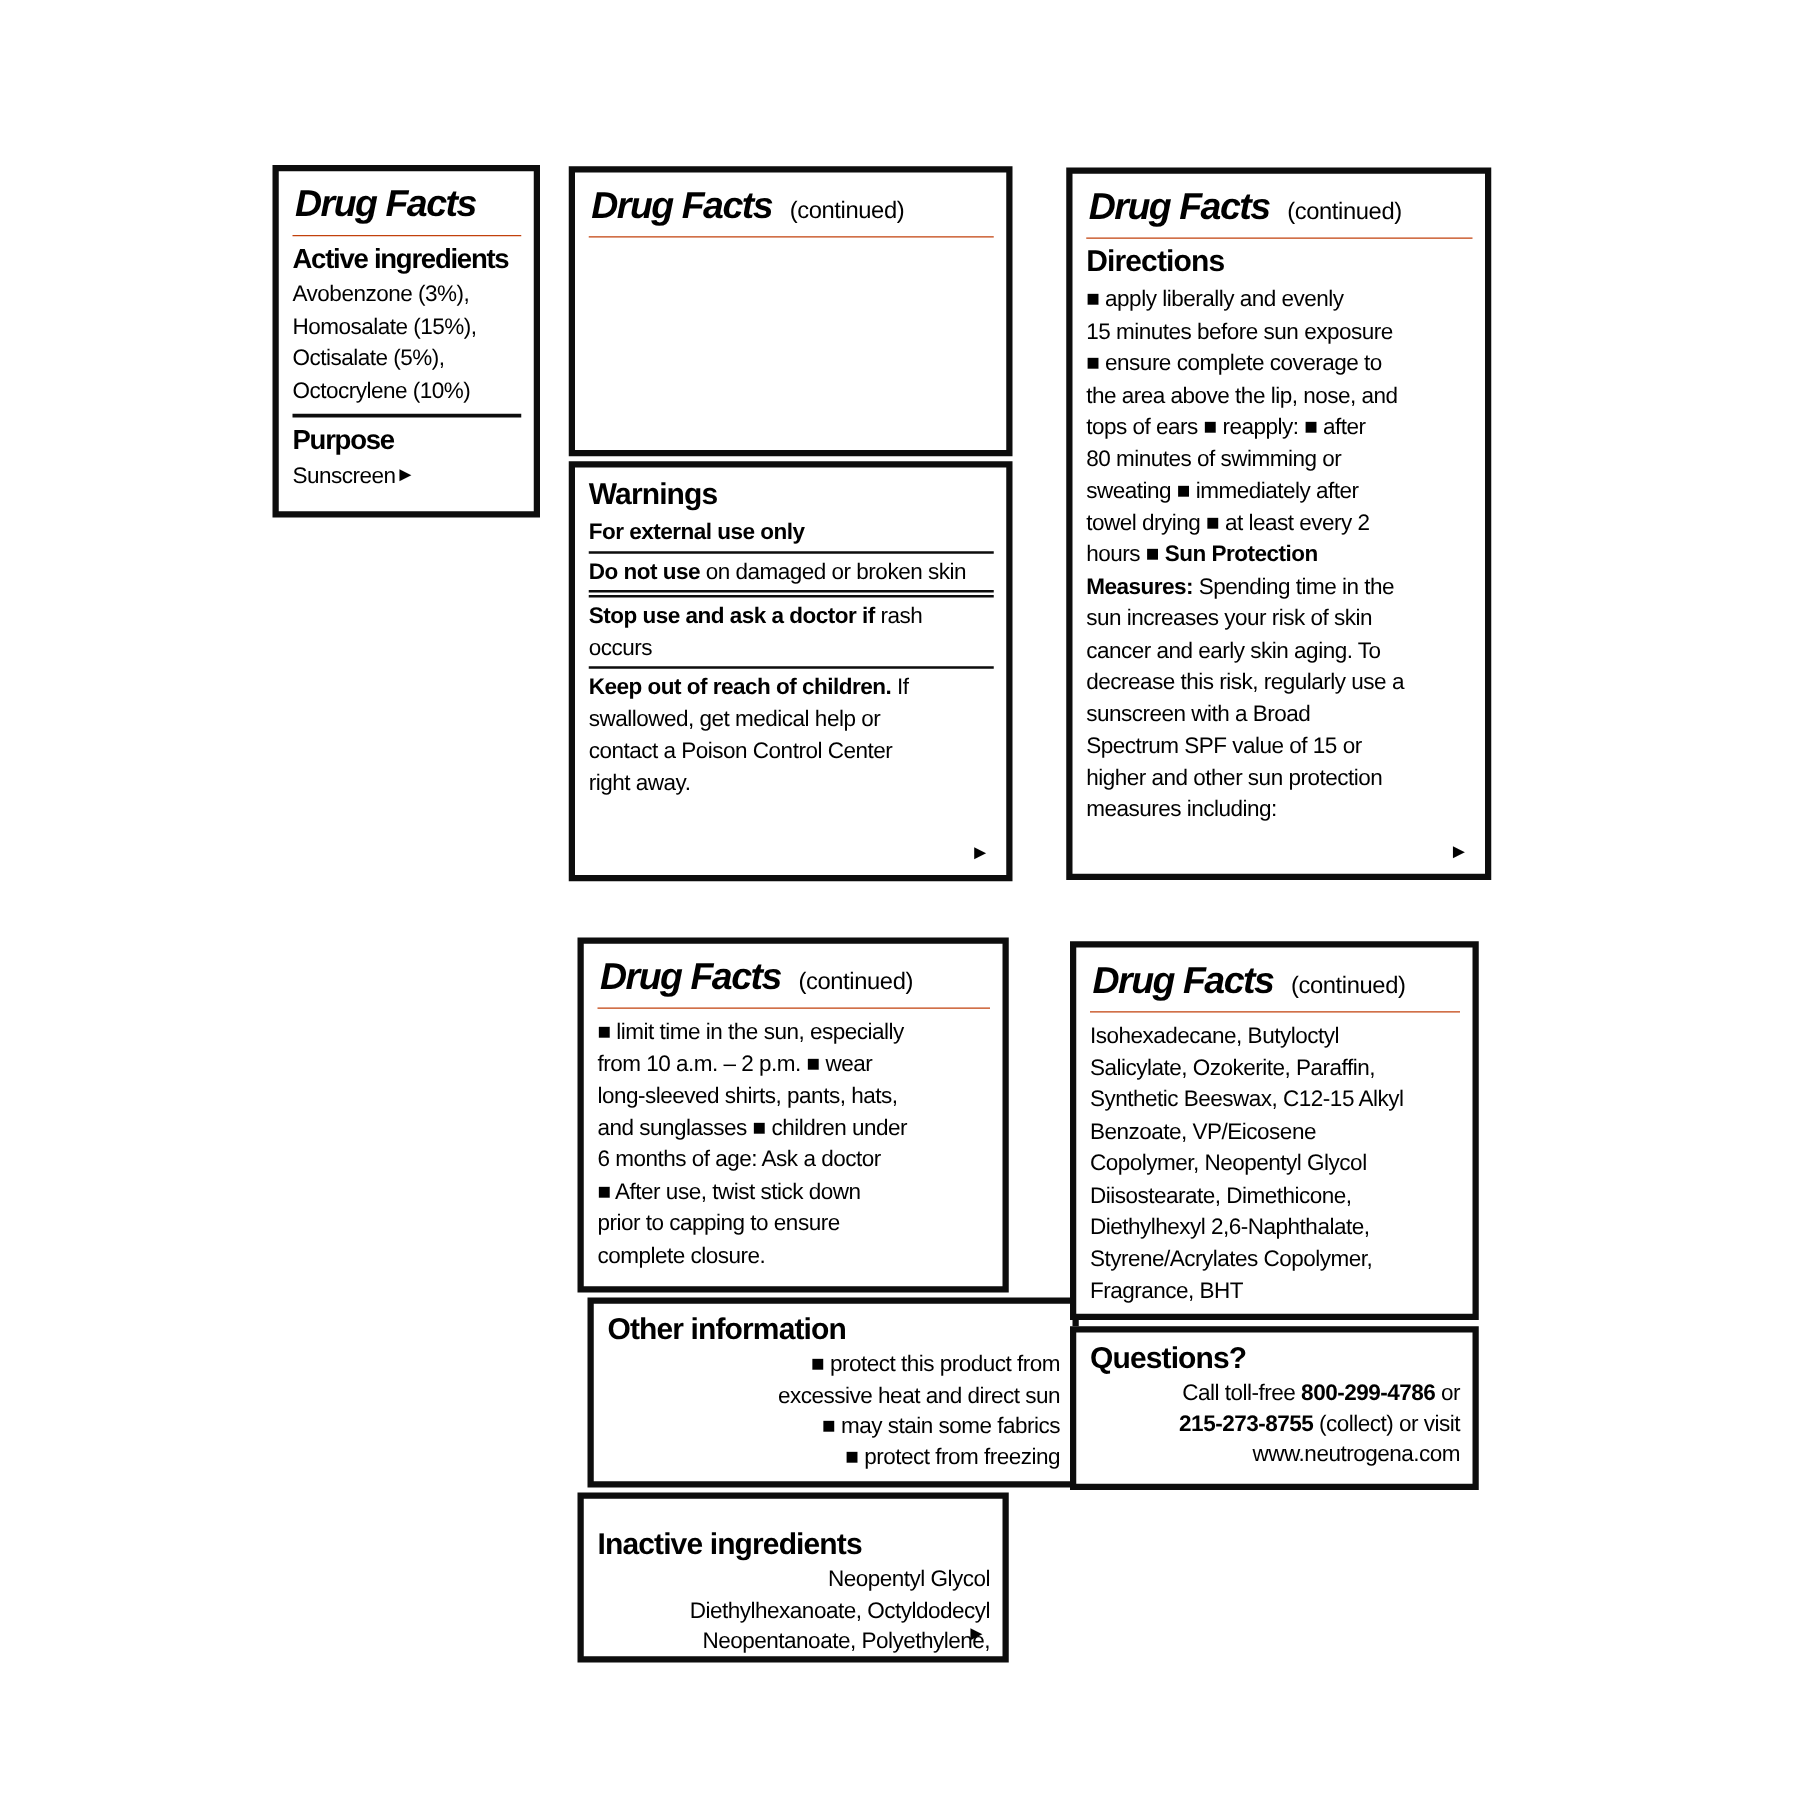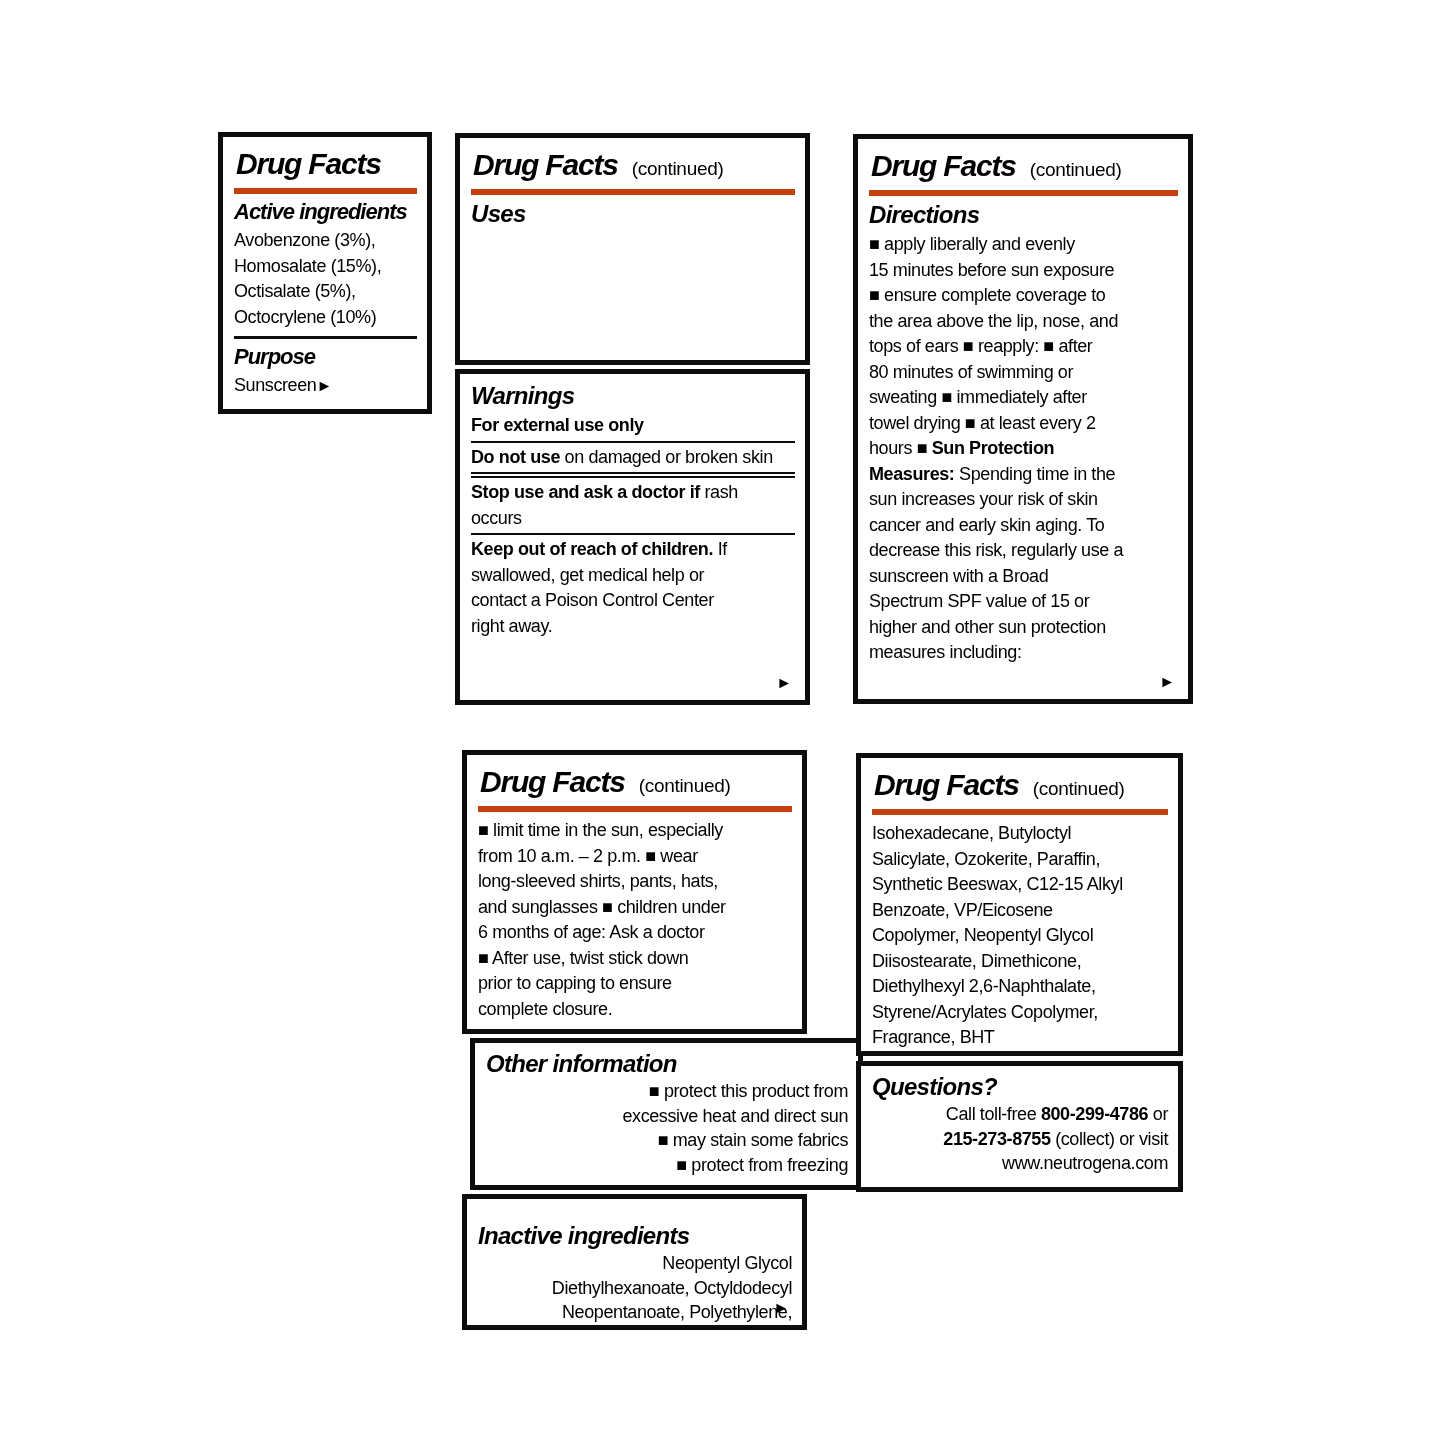--- a/index.html
+++ b/index.html
@@ -7,30 +7,30 @@
   body {
     width:1445px; height:1445px; position:relative;
     font-family:"Liberation Sans", sans-serif; color:#000;
   }
   .panel {
     position:absolute; background:#fff;
     border:5px solid #0d0d0d; padding:8px 10px 8px 11px;
   }
   .df-head {
     display:flex; align-items:baseline;
-    border-bottom:6px solid #c2410c;
+    border-bottom:1px solid #c2410c;
     padding:2px 0 7px 2px; margin-bottom:4px;
   }
   .df-title {
     font-size:30px; font-weight:700; font-style:italic;
     letter-spacing:-1.2px; padding-right:6px; white-space:nowrap;
   }
   .df-cont { font-size:19px; margin-left:8px; letter-spacing:-0.3px; white-space:nowrap;text-align:center; }
   .sec-head {
-    font-size:24px; font-weight:700; font-style:italic;
+    font-size:24px; font-weight:700; 
     letter-spacing:-0.7px; margin:5px 0 3px; white-space:nowrap;
   }
   .narrow .sec-head { font-size:22px; letter-spacing:-1px; }
   .body {
     font-size:18px; line-height:25.5px; letter-spacing:-0.4px;
     white-space:pre-line;
   }
   .body.tight { line-height:24.5px;text-align:right; }
   .body b { font-weight:700; }
   .bi { font-style:italic; }
@@ -60,21 +60,20 @@
         <span class="body">Sunscreen</span>
         <span class="arrow-in">►</span>
       </div>
   </section>
 
   <section class="panel" style="left:455px;top:133px;width:355px;height:232px">
     <header class="df-head">
         <span class="df-title">Drug Facts</span>
         <span class="df-cont">(continued)</span>
       </header>
-    <h2 class="sec-head">Uses</h2>
   </section>
 
   <section class="panel" style="left:455px;top:369px;width:355px;height:336px">
     <h2 class="sec-head" style="margin-top:0">Warnings</h2>
     <div class="body"><b>For external use only</b></div>
     <div class="w-rule"></div>
     <div class="body"><b>Do not use</b><span> on damaged or broken skin</span></div>
     <div class="w-rule"></div>
     <div class="w-rule"></div>
     <div class="body"><b>Stop use and ask a doctor if</b><span> rash

